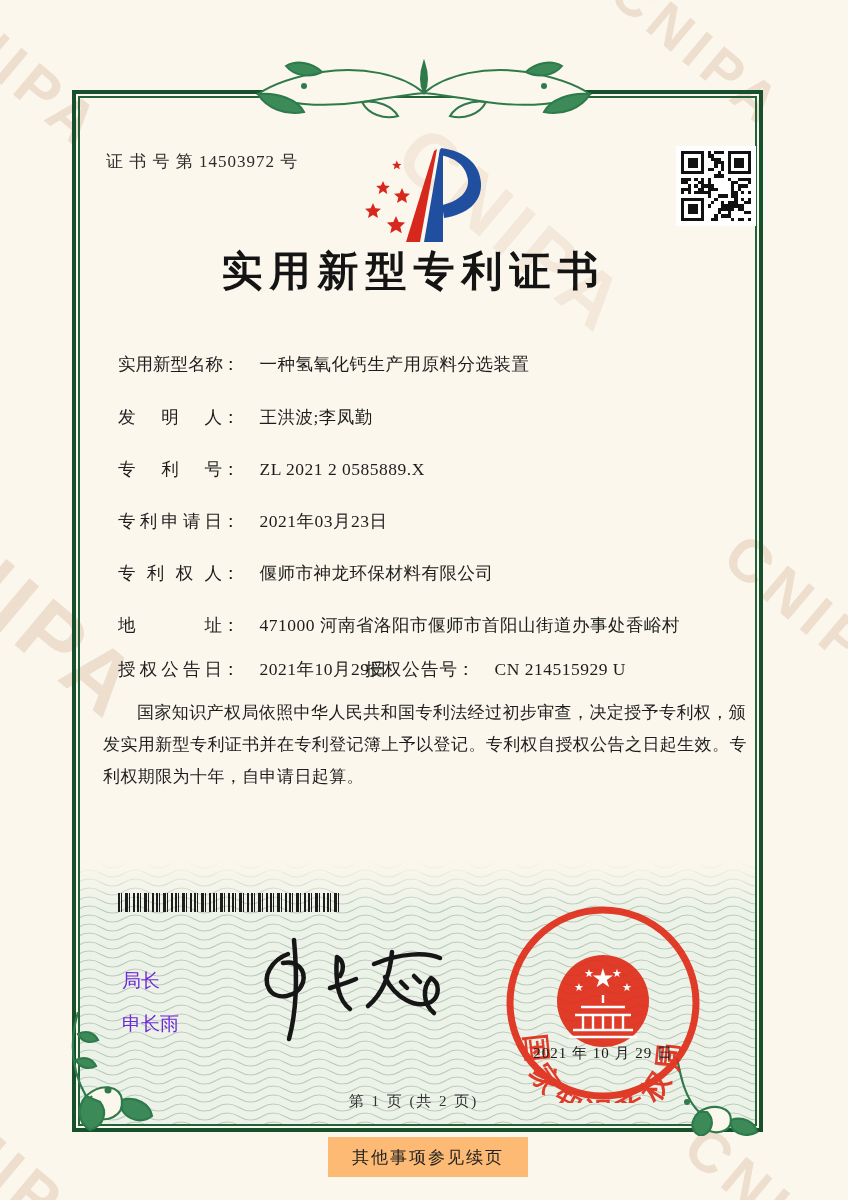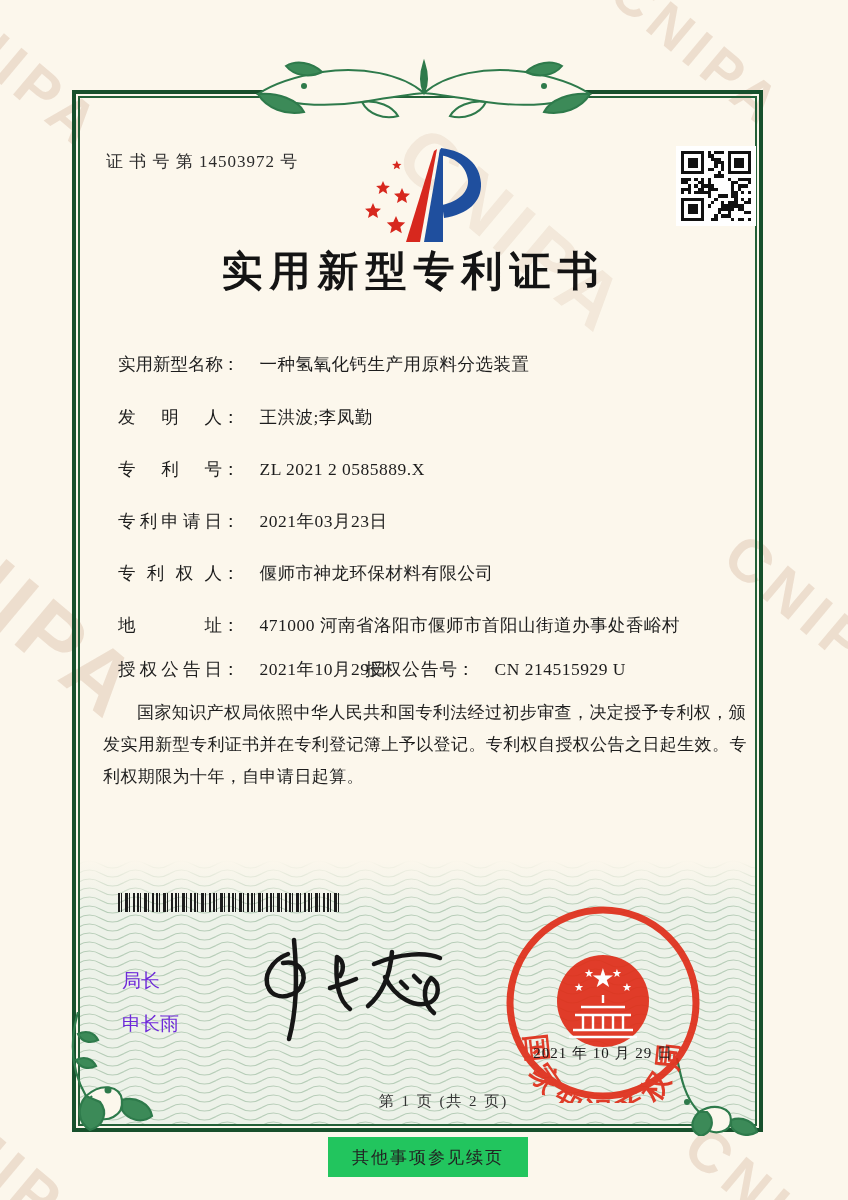--- a/index.html
+++ b/index.html
@@ -44,23 +44,23 @@
       #1d1d1d 0 2px,rgba(0,0,0,0) 2px 3px,
       #1d1d1d 3px 4px,rgba(0,0,0,0) 4px 7px,
       #1d1d1d 7px 10px,rgba(0,0,0,0) 10px 11px,
       #1d1d1d 11px 12px,rgba(0,0,0,0) 12px 15px,
       #1d1d1d 15px 17px,rgba(0,0,0,0) 17px 19px);
   }
   .signer{position:absolute;left:122px;top:968px;font-family:"Liberation Sans","DejaVu Sans",sans-serif;font-size:19px;color:#6d28d9;}
   .signer .name{margin-top:17px;}
   .signature{position:absolute;left:242px;top:932px;}
   .seal{position:absolute;left:503px;top:903px;mix-blend-mode:multiply;z-index:5;}
-  .page-no{position:absolute;left:72px;top:1092px;width:683px;text-align:center;font-size:15px;letter-spacing:2px;color:#333;padding-left:30px;}
+  .page-no{position:absolute;left:72px;top:1092px;width:683px;text-align:center;font-size:15px;letter-spacing:2px;color:#333;}
   .cont-box{
-    position:absolute;left:328px;top:1137px;width:200px;height:40px;background:#22c55e;
+    position:absolute;left:328px;top:1137px;width:200px;height:40px;background:#fdba74;
     display:flex;align-items:center;justify-content:center;font-size:17px;letter-spacing:2px;color:#222;z-index:4;
   }
 </style>
 </head>
 <body>
 
 <span class="wm" style="left:-50px;top:-30px;font-size:60px;">CNIPA</span>
 <span class="wm" style="left:640px;top:-42px;font-size:56px;">CNIPA</span>
 <span class="wm" style="left:438px;top:108px;font-size:78px;color:rgba(216,186,162,0.25);">CNIPA</span>
 <span class="wm" style="left:-70px;top:468px;font-size:88px;">CNIPA</span>

